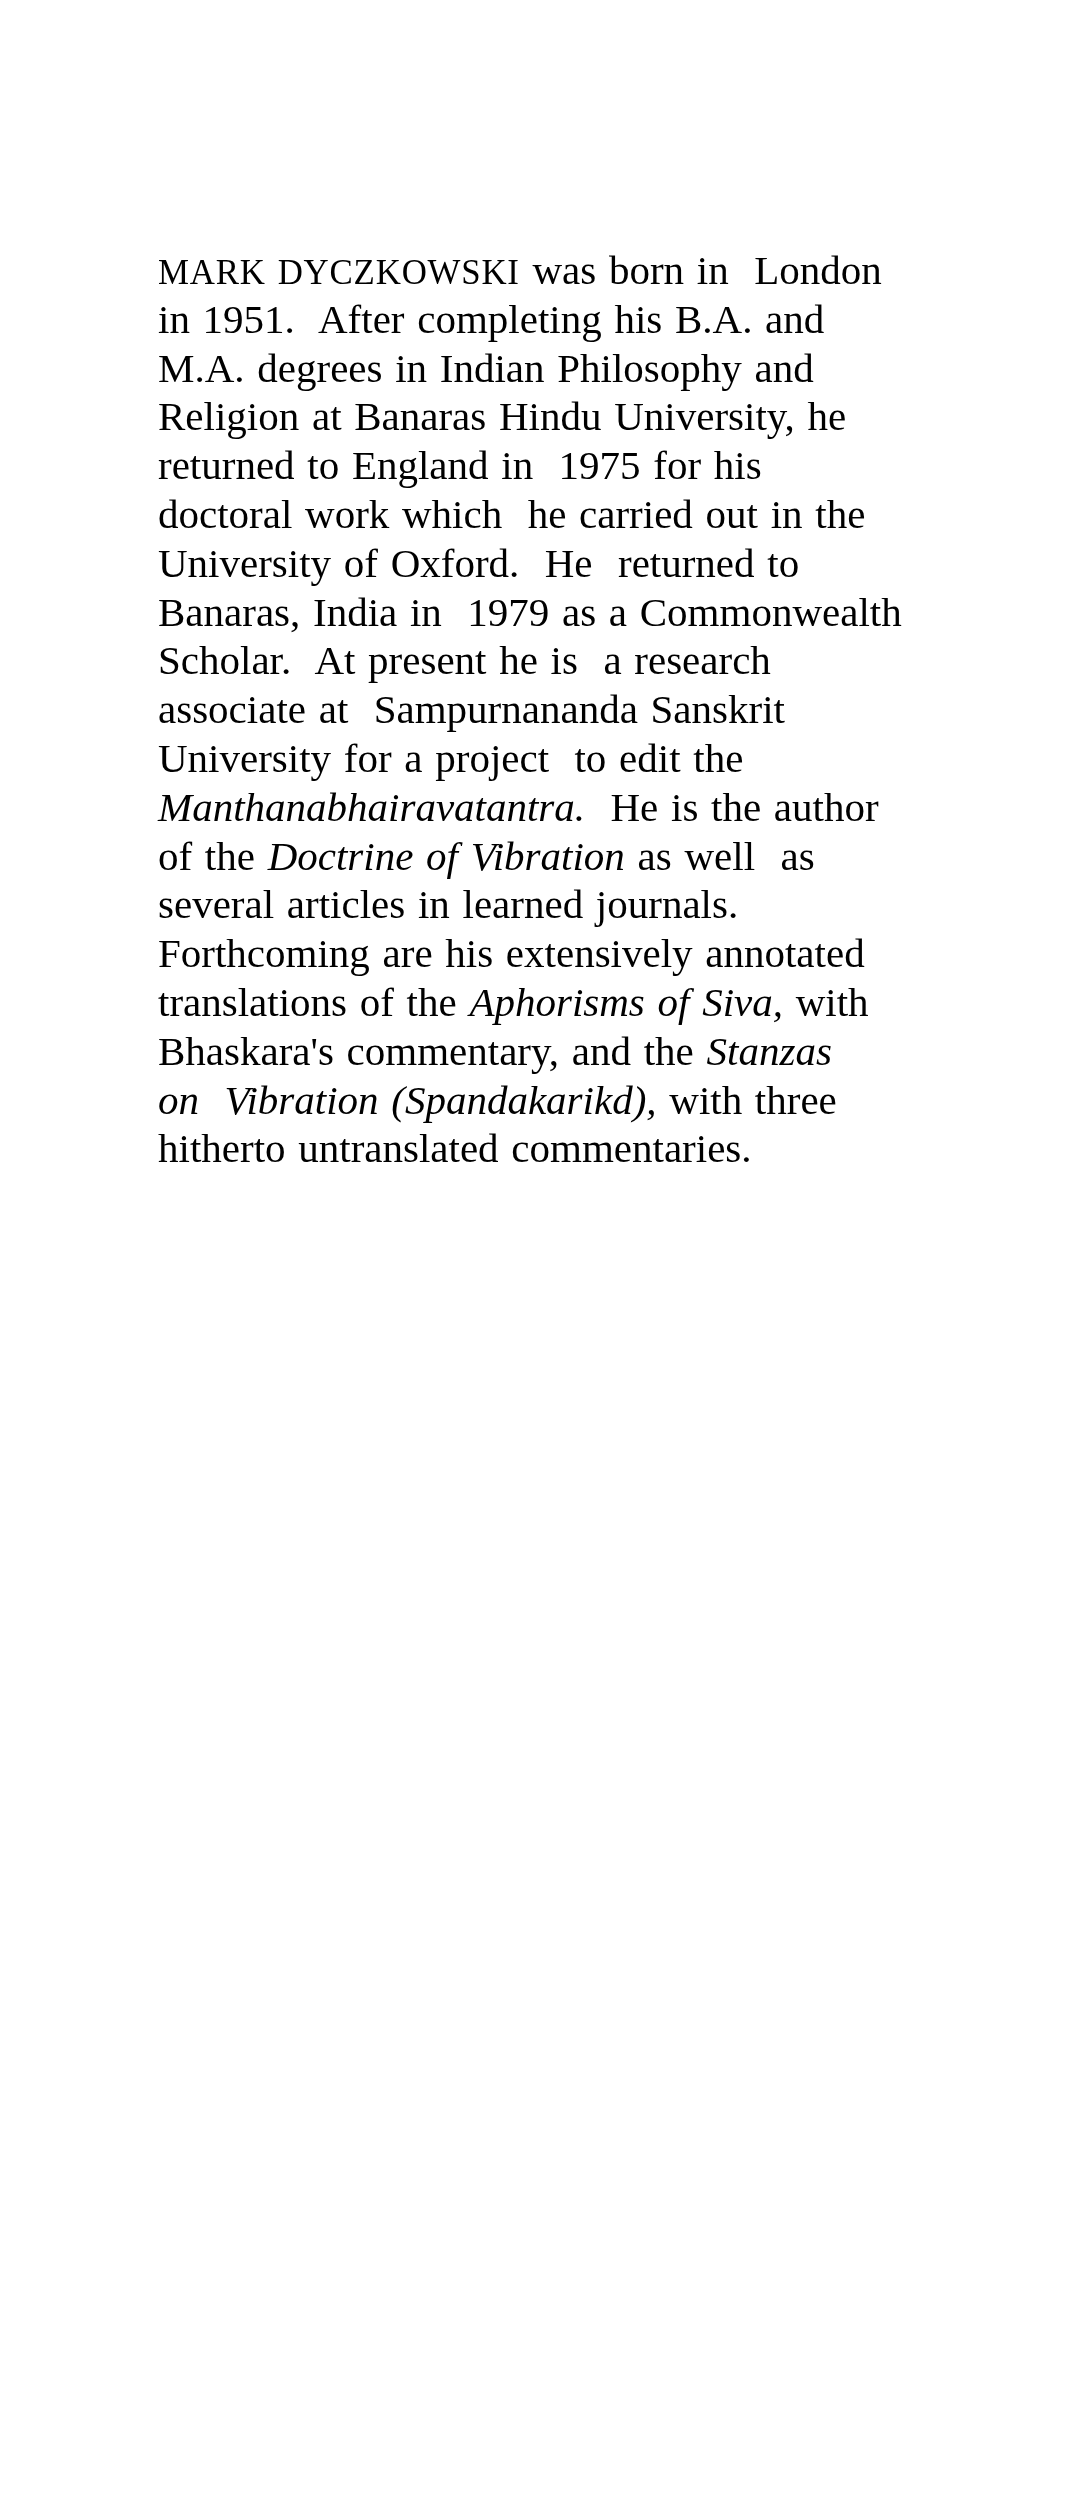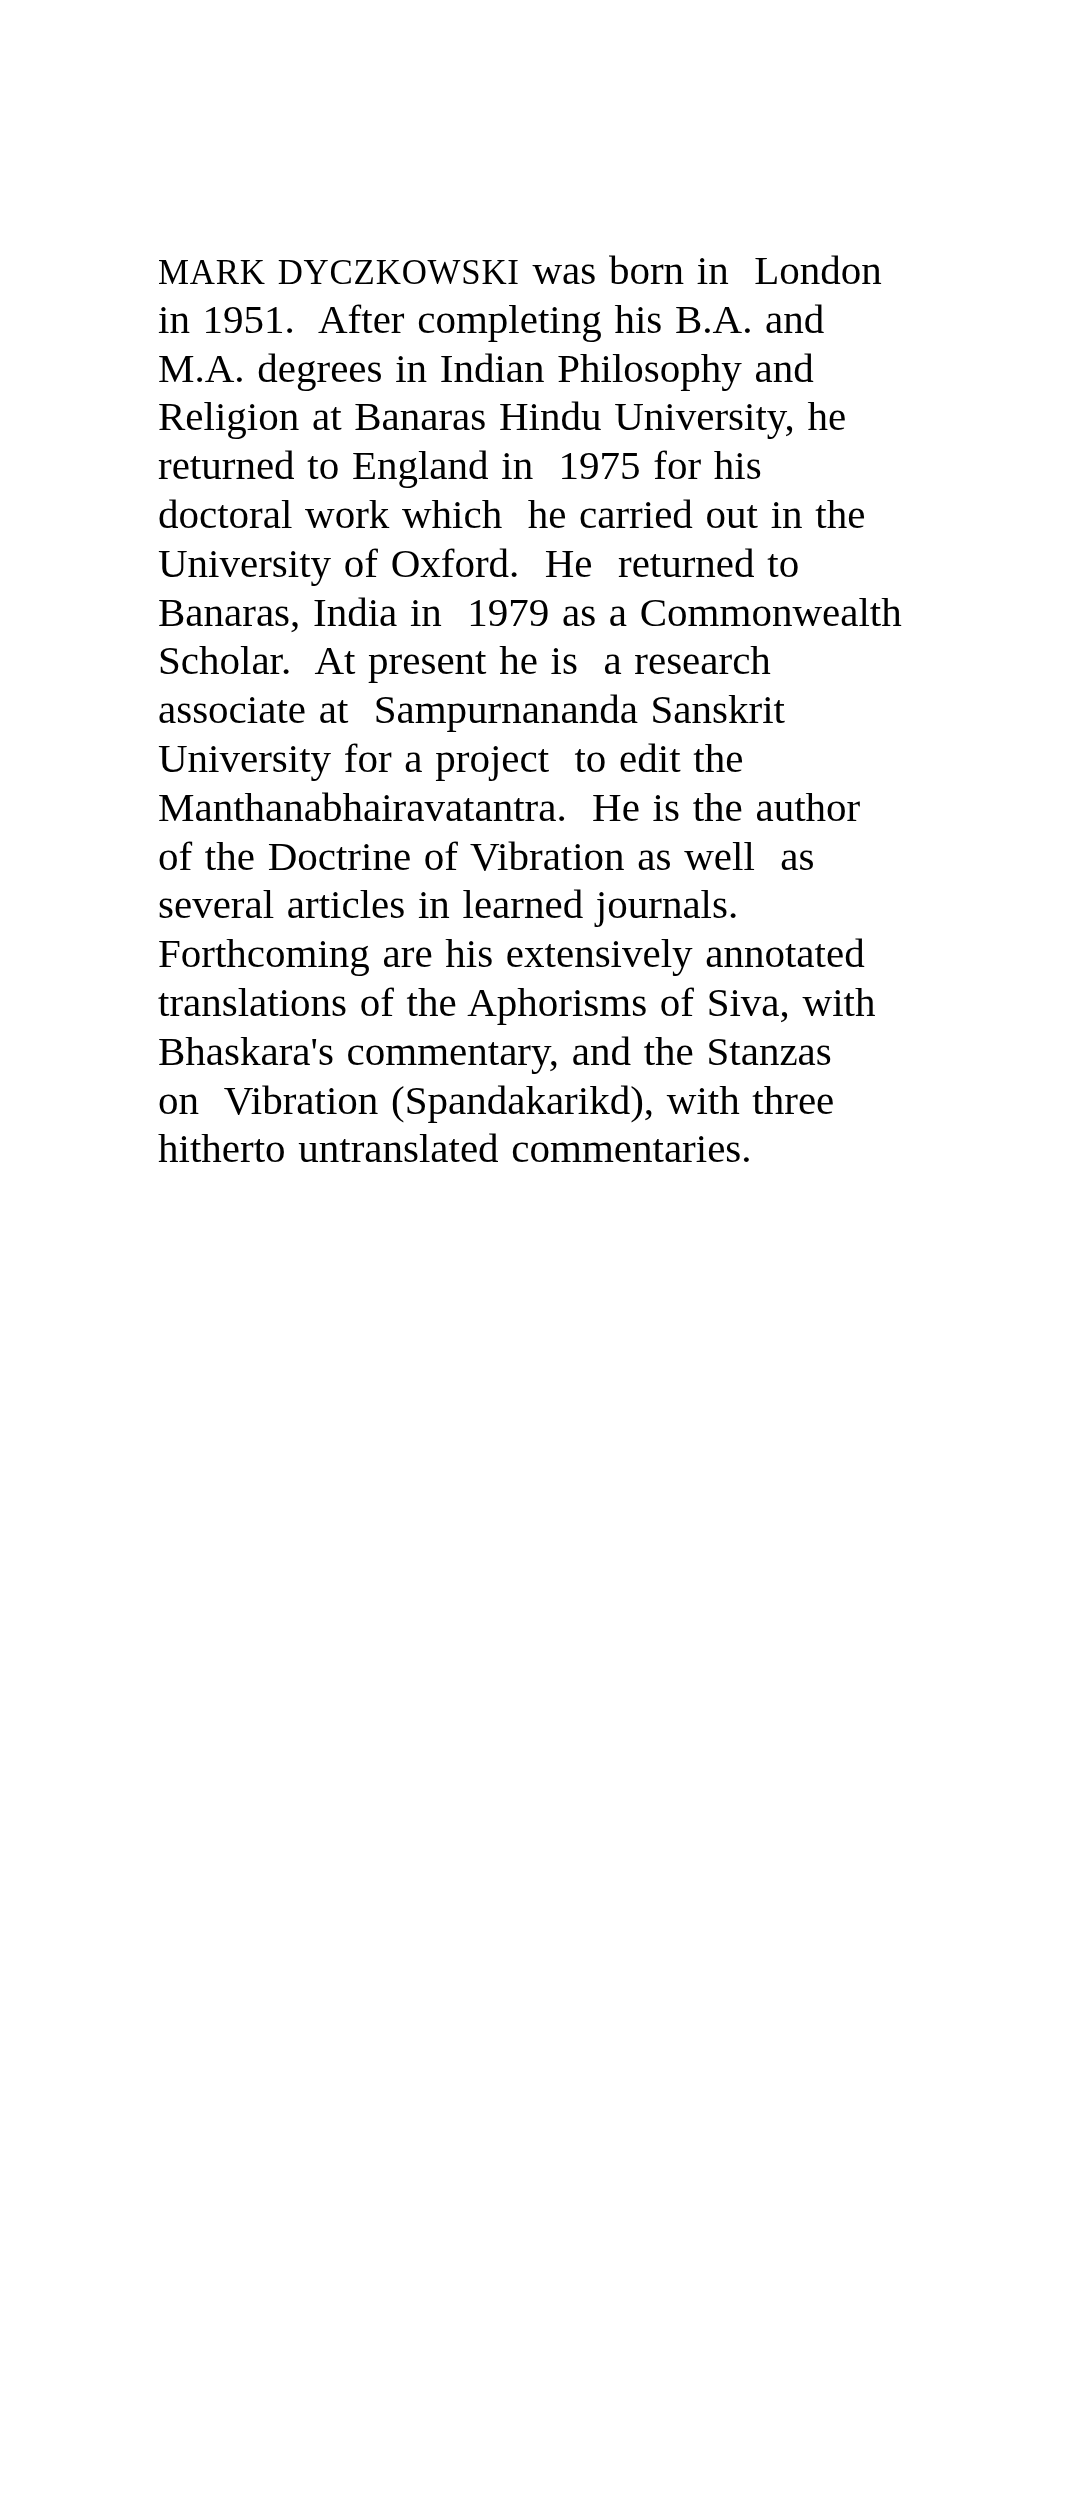--- a/index.html
+++ b/index.html
@@ -24,21 +24,21 @@
     line-height: 48.8px;
     color: #000000;
     white-space: pre;          
     word-spacing: 0.06em;
   }
   .line {
     height: 48.8px;
     white-space: pre;
   }
   .seg.normal { font-style: normal; }
-  .seg.italic { }
+  .seg.italic { font-style: italic; }
   .seg.smallcaps {
     font-size: 0.85em;
     letter-spacing: 0.8px;
   }
 </style>
 </head>
 <body>
 
 <div class="page">
   <div class="text-block"><div class="line"><span class="seg smallcaps">MARK DYCZKOWSKI</span><span class="seg normal"> was born in  London</span></div><div class="line"><span class="seg normal">in 1951.  After completing his B.A. and</span></div><div class="line"><span class="seg normal">M.A. degrees in Indian Philosophy and</span></div><div class="line"><span class="seg normal">Religion at Banaras Hindu University, he</span></div><div class="line"><span class="seg normal">returned to England in  1975 for his</span></div><div class="line"><span class="seg normal">doctoral work which  he carried out in the</span></div><div class="line"><span class="seg normal">University of Oxford.  He  returned to</span></div><div class="line"><span class="seg normal">Banaras, India in  1979 as a Commonwealth</span></div><div class="line"><span class="seg normal">Scholar.  At present he is  a research</span></div><div class="line"><span class="seg normal">associate at  Sampurnananda Sanskrit</span></div><div class="line"><span class="seg normal">University for a project  to edit the</span></div><div class="line"><span class="seg italic">Manthanabhairavatantra.</span><span class="seg normal">  He is the author</span></div><div class="line"><span class="seg normal">of the </span><span class="seg italic">Doctrine of Vibration</span><span class="seg normal"> as well  as</span></div><div class="line"><span class="seg normal">several articles in learned journals.</span></div><div class="line"><span class="seg normal">Forthcoming are his extensively annotated</span></div><div class="line"><span class="seg normal">translations of the </span><span class="seg italic">Aphorisms of Siva,</span><span class="seg normal"> with</span></div><div class="line"><span class="seg normal">Bhaskara's commentary, and the </span><span class="seg italic">Stanzas</span></div><div class="line"><span class="seg italic">on  Vibration (Spandakarikd),</span><span class="seg normal"> with three</span></div><div class="line"><span class="seg normal">hitherto untranslated commentaries.</span></div></div>

